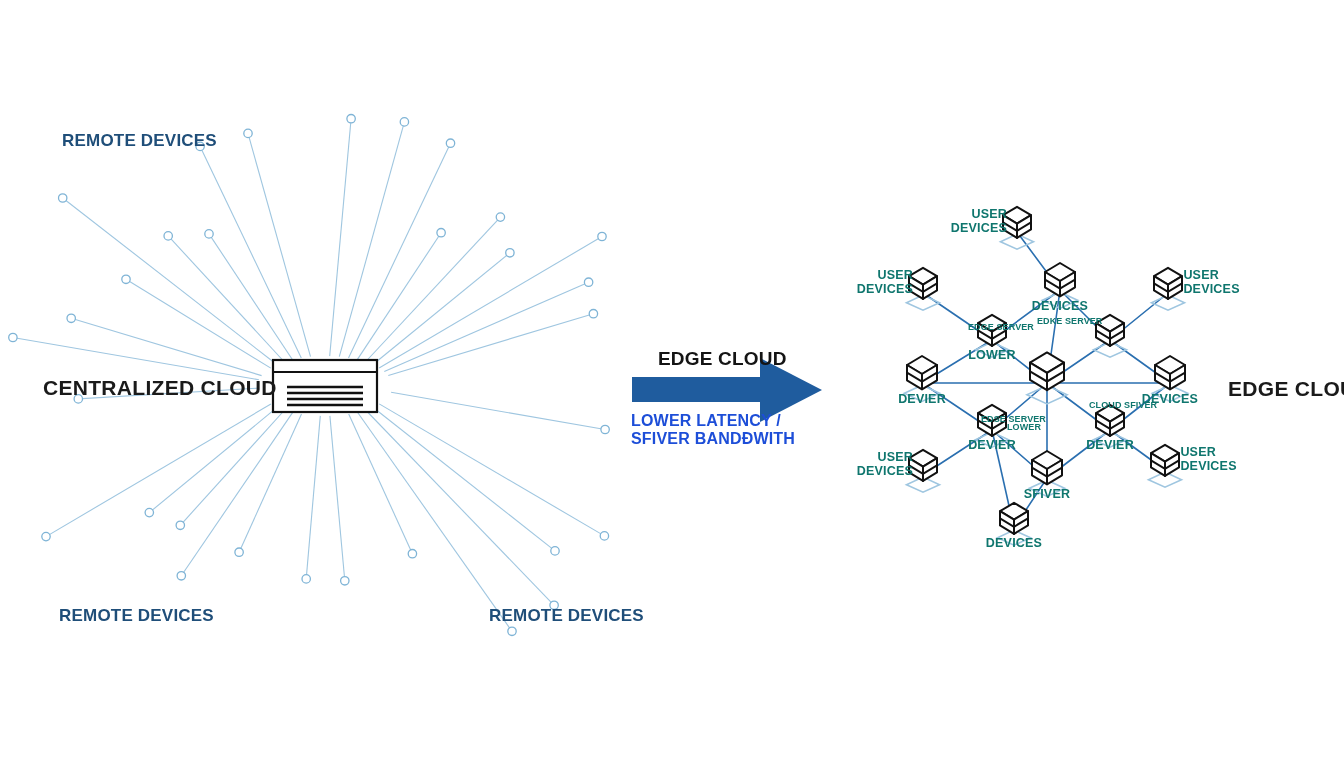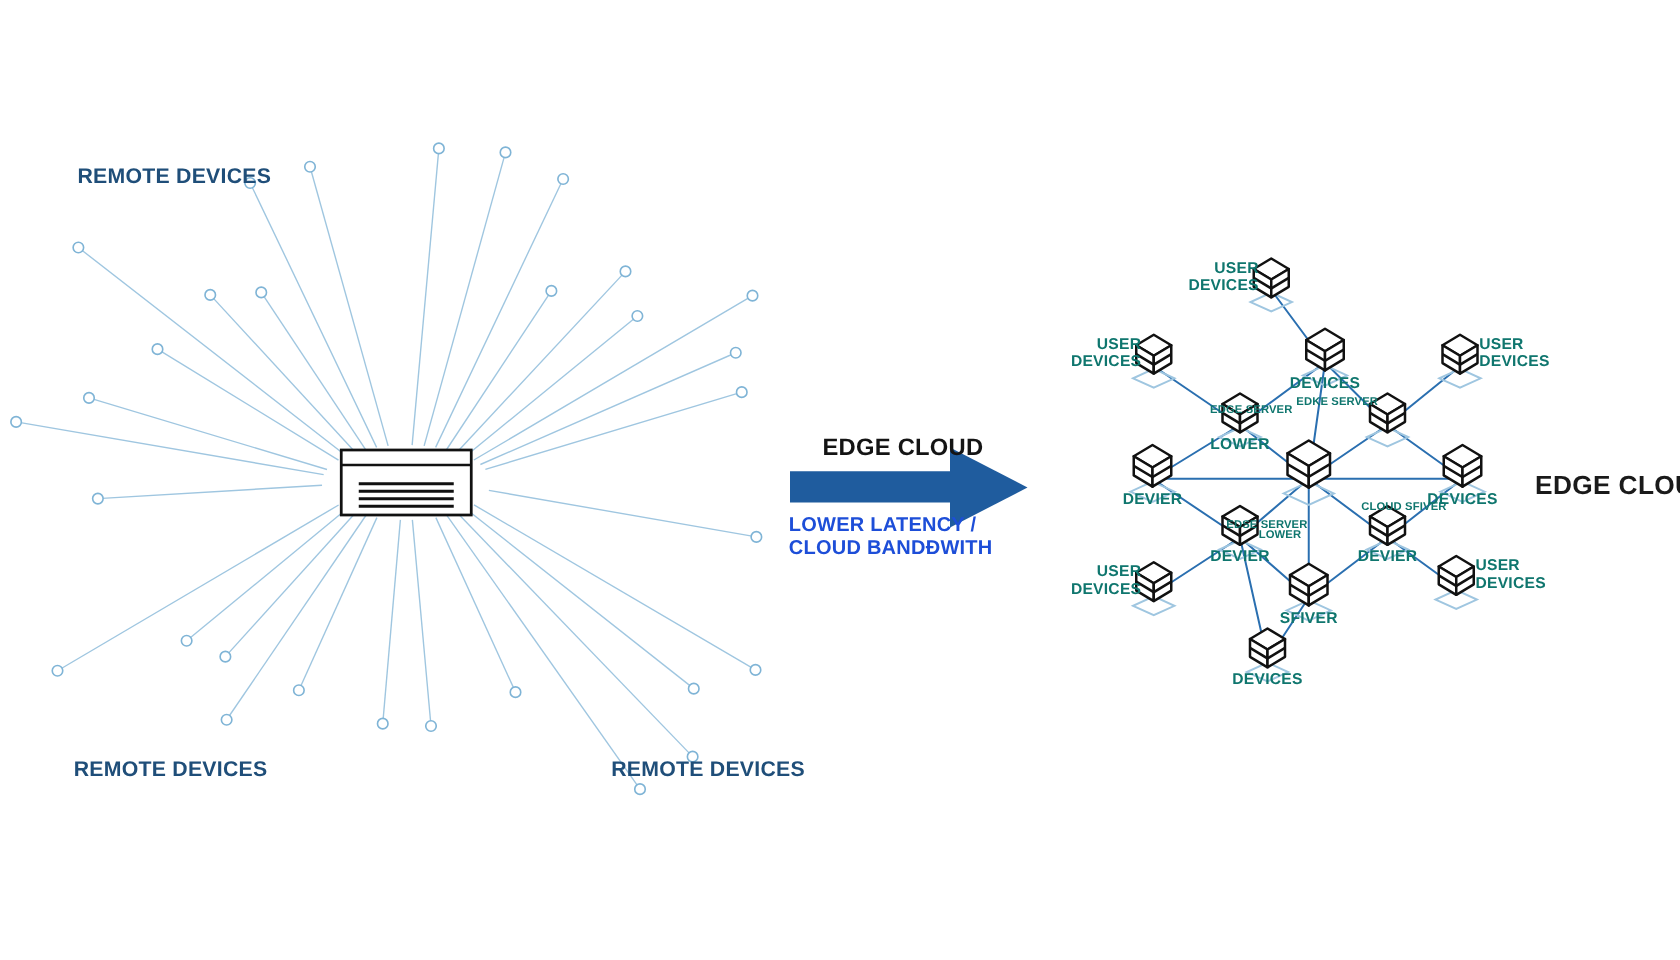--- a/index.html
+++ b/index.html
@@ -110,35 +110,36 @@
     <g transform="translate(273,360)">
       <rect x="0" y="0" width="104" height="52" fill="#ffffff" stroke="#111111" stroke-width="2.2"></rect>
       <line x1="0" y1="12" x2="104" y2="12" stroke="#111111" stroke-width="2"></line>
       <line x1="14" y1="27" x2="90" y2="27" stroke="#111111" stroke-width="2.4"></line>
       <line x1="14" y1="33" x2="90" y2="33" stroke="#111111" stroke-width="2.4"></line>
       <line x1="14" y1="39" x2="90" y2="39" stroke="#111111" stroke-width="2.4"></line>
       <line x1="14" y1="45" x2="90" y2="45" stroke="#111111" stroke-width="2.4"></line>
     </g>
   </svg>
 
+  <div class="txt title-dark" style="left:43px;top:376px;">CENTRALIZED CLOUD</div>
 
   <div class="txt lbl-blue" style="left:62px;top:131px;">REMOTE DEVICES</div>
   <div class="txt lbl-blue" style="left:59px;top:606px;">REMOTE DEVICES</div>
   <div class="txt lbl-blue" style="left:489px;top:606px;">REMOTE DEVICES</div>
 
   <svg class="layer" viewBox="0 0 1344 768">
     <g>
       <rect x="632" y="377" width="156" height="25" fill="#1f5c9e"></rect>
       <polygon points="760,358 822,390 760,422" fill="#1f5c9e"></polygon>
     </g>
   </svg>
 
   <div class="txt arrow-top" style="left:658px;top:348px;">EDGE CLOUD</div>
   <div class="txt arrow-bot" style="left:631px;top:410px;">LOWER LATENCY /</div>
-  <div class="txt arrow-bot" style="left:631px;top:428px;">CLOUD BANDƉWITH</div>
+  <div class="txt arrow-bot" style="left:631px;top:428px;">SFIVER BANDƉWITH</div>
 
   <svg class="layer" viewBox="0 0 1344 768">
     <g id="edge-links" stroke="#2a6fb0" stroke-width="1.6" fill="none" stroke-linecap="round">
         <line x1="1047" y1="383" x2="992" y2="340"></line>
         <line x1="1047" y1="383" x2="1110" y2="340"></line>
         <line x1="1047" y1="383" x2="992" y2="430"></line>
         <line x1="1047" y1="383" x2="1110" y2="430"></line>
         <line x1="1047" y1="383" x2="1060" y2="290"></line>
         <line x1="1047" y1="383" x2="1047" y2="478"></line>
         <line x1="1047" y1="383" x2="922" y2="383"></line>

